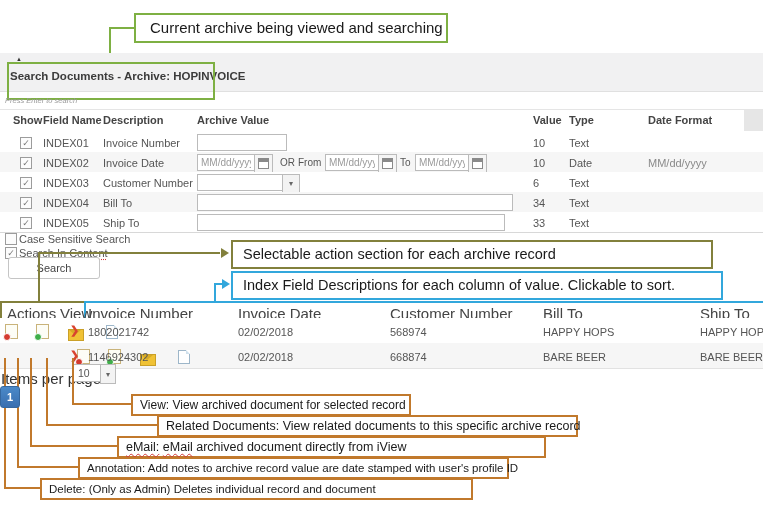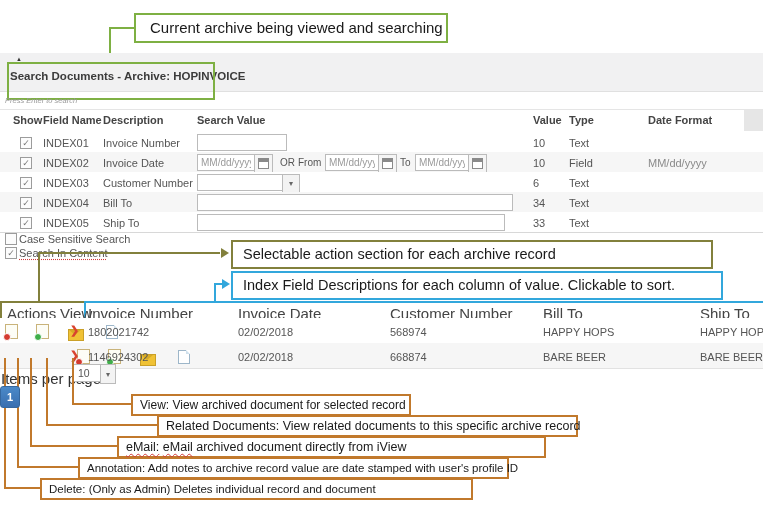--- a/index.html
+++ b/index.html
@@ -70,21 +70,21 @@
   <div class="abs" style="left:7px;top:62px;width:204px;height:34px;border:2px solid #7eb043;"></div>
 
   
   <div class="abs" style="left:5px;top:96px;font-size:7.5px;font-style:italic;color:#999;">Press Enter to search</div>
 
   
   <div class="abs" style="left:0;top:109px;width:763px;height:22px;background:#fff;border-top:1px solid #e5e5e5;border-bottom:1px solid #c9c9c9;"></div>
   <div class="abs hdr" style="left:13px;top:114px;">Show</div>
   <div class="abs hdr" style="left:43px;top:114px;">Field Name</div>
   <div class="abs hdr" style="left:103px;top:114px;">Description</div>
-  <div class="abs hdr" style="left:197px;top:114px;">Search Value</div>
+  <div class="abs hdr" style="left:197px;top:114px;">Archive Value</div>
   <div class="abs hdr" style="left:533px;top:114px;">Value</div>
   <div class="abs hdr" style="left:569px;top:114px;">Type</div>
   <div class="abs hdr" style="left:648px;top:114px;">Date Format</div>
   <div class="abs" style="left:744px;top:110px;width:19px;height:21px;background:#e6e6e6;"></div>
 
   
   <div class="abs" style="left:0;top:132px;width:763px;height:20px;background:#fff;"></div>
   <span class="cb" style="left:20px;top:137px;">✓</span>
   <div class="abs lbl" style="left:43px;top:137px;">INDEX01</div>
   <div class="abs lbl" style="left:103px;top:137px;">Invoice Number</div>
@@ -106,21 +106,21 @@
   <input class="tinput" style="left: 325px; top: 154px; width: 46px;" placeholder="MM/dd/yyyy">
   <div class="calbtn" style="left:378px;top:154px;">
       <span class="calglyph"></span>
     </div>
   <div class="abs lbl" style="left:400px;top:157px;font-size:10px;">To</div>
   <input class="tinput" style="left: 415px; top: 154px; width: 46px;" placeholder="MM/dd/yyyy">
   <div class="calbtn" style="left:468px;top:154px;">
       <span class="calglyph"></span>
     </div>
   <div class="abs lbl" style="left:533px;top:157px;">10</div>
-  <div class="abs lbl" style="left:569px;top:157px;">Field</div>
+  <div class="abs lbl" style="left:569px;top:157px;">Date</div>
   <div class="abs lbl" style="left:648px;top:157px;color:#8a8a8a;">MM/dd/yyyy</div>
 
   
   <div class="abs" style="left:0;top:172px;width:763px;height:20px;background:#fff;"></div>
   <span class="cb" style="left:20px;top:177px;">✓</span>
   <div class="abs lbl" style="left:43px;top:177px;">INDEX03</div>
   <div class="abs lbl" style="left:103px;top:177px;">Customer Number</div>
   <input class="tinput" style="left: 197px; top: 174px; width: 78px;">
   <div class="ddbtn" style="left:282px;top:174px;width:16px;height:17px;">
     <span>▾</span>
@@ -144,20 +144,21 @@
   <div class="abs lbl" style="left:103px;top:217px;">Ship To</div>
   <input class="tinput" style="left: 197px; top: 214px; width: 300px;">
   <div class="abs lbl" style="left:533px;top:217px;">33</div>
   <div class="abs lbl" style="left:569px;top:217px;">Text</div>
 
   
   <span class="cb" style="left:5px;top:233px;"></span>
   <div class="abs lbl" style="left:19px;top:233px;">Case Sensitive Search</div>
   <span class="cb" style="left:5px;top:247px;">✓</span>
   <div class="abs lbl squig-dot" style="left:19px;top:247px;">Search In Content</div>
+  <div class="btn" style="left:8px;top:257px;width:90px;">Search</div>
 
   
   <div class="abs ol" style="left:38px;top:252px;width:182px;height:2px;"></div>
   <div class="abs ol" style="left:38px;top:252px;width:2px;height:51px;"></div>
   <div class="abs arr-right-o" style="left:221px;top:248px;"></div>
   <div class="abs obox" style="left:231px;top:240px;width:468px;height:25px;line-height:25px;padding-left:10px;font-size:14.5px;">
     <span class="note">Selectable action section for each archive record</span>
   </div>
 
   

